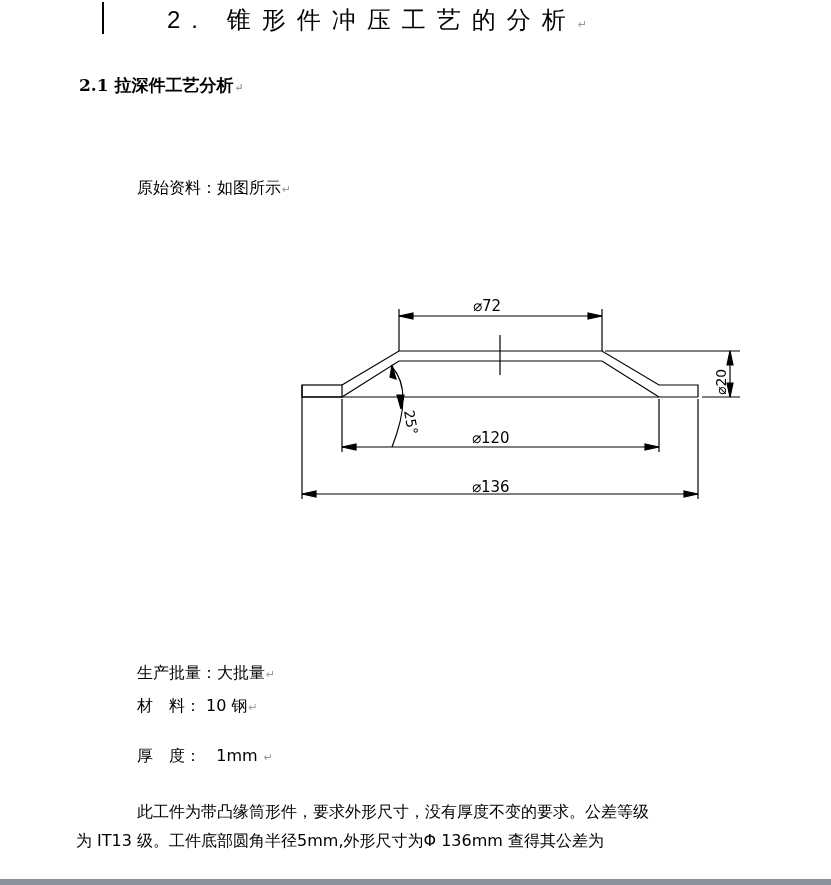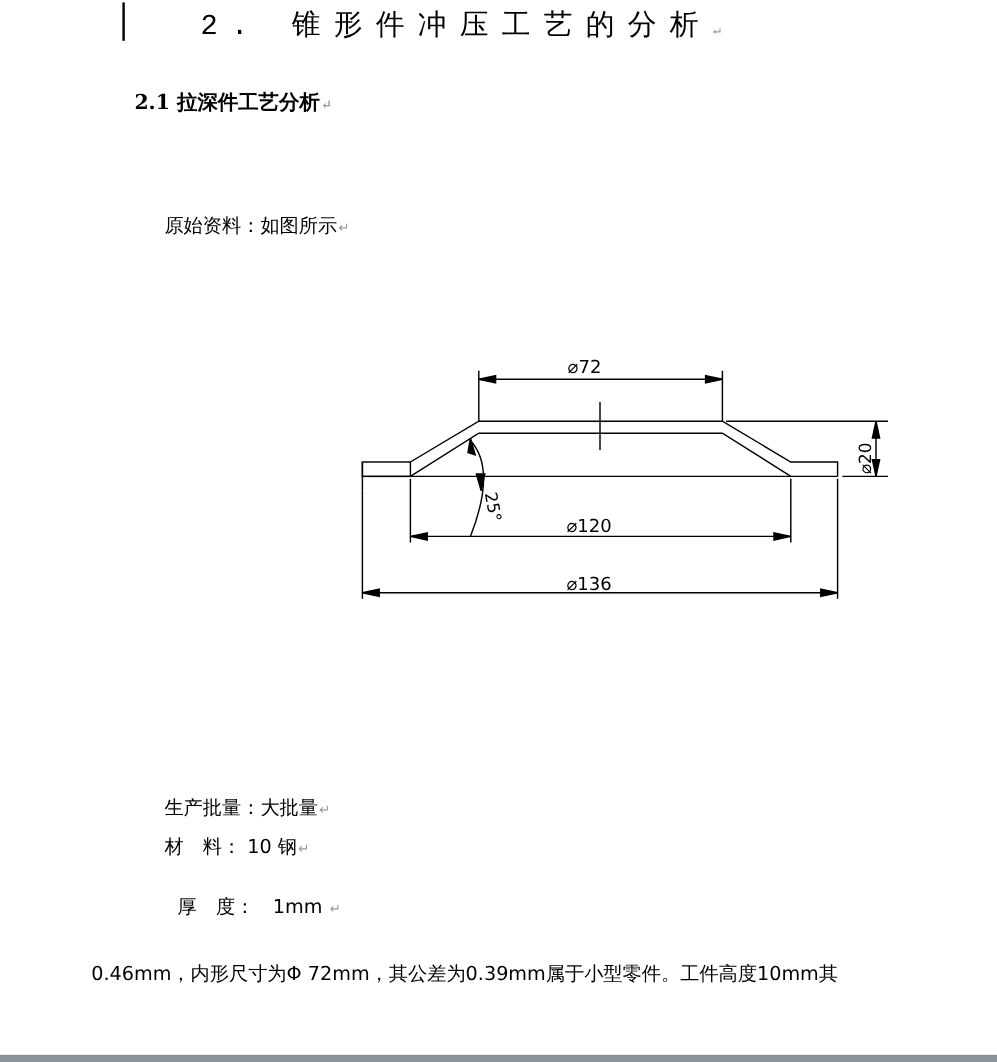--- a/index.html
+++ b/index.html
@@ -1,23 +1,23 @@
 <!DOCTYPE html>
 <html><head>
 <meta charset="utf-8">
 <style>
   html, body { margin:0; padding:0; background:#ffffff; }
   body { width:831px; height:885px; position:relative; overflow:hidden;
          font-family: "DejaVu Serif", "Liberation Serif", serif; color:#000; }
   .cursor-bar { position:absolute; left:102px; top:2px; width:2px; height:32px; background:#000; }
   .title { position:absolute; left:167px; top:4px; font-size:24px; letter-spacing:11px;
-           font-family: Liberation Mono, monospace; white-space:nowrap; }
+           font-family: Liberation Sans, sans-serif; white-space:nowrap; }
   .para-mark { color:#9a9a9a; font-size:11px; letter-spacing:0; margin-left:1px; }
   .h2 { position:absolute; left:79px; top:74px; font-size:17px; font-weight:bold; white-space:nowrap;
-        font-family: "DejaVu Serif", "Liberation Serif", serif; margin-left: 33px; }
+        font-family: "DejaVu Serif", "Liberation Serif", serif; }
   .line { position:absolute; font-size:16px; white-space:nowrap;
           font-family: "DejaVu Sans", "Liberation Sans", sans-serif; }
   .drawing { position:absolute; left:290px; top:287px; width:480px; height:230px; }
   .drawing svg text { font-family: "DejaVu Sans", "Liberation Sans", sans-serif; }
   .body-para { position:absolute; left:76px; top:797px; width:730px; font-size:16px; line-height:29px;
                font-family: "DejaVu Sans", "Liberation Sans", sans-serif; }
   .body-para .l { display:block; white-space:nowrap; }
   .bottom-bar { position:absolute; left:0; top:879px; width:831px; height:6px; background:#8c929a; }
 </style>
 </head>
@@ -88,21 +88,22 @@
 </div>
 
 <div class="line" style="left:137px; top:645px;margin-top:18px;">
   <span>生产批量：</span><span>大批量</span><span class="para-mark">↵</span>
 </div>
 
 <div class="line" style="left:137px; top:696px;">
   <span>材　料：</span>&nbsp;<span>10 钢</span><span class="para-mark">↵</span>
 </div>
 
-<div class="line" style="left:148px; top:746px;">
+<div class="line" style="left:137px; top:746px;">
   <span>厚　度：</span>&nbsp;&nbsp;&nbsp;<span>1mm</span>&nbsp;<span class="para-mark">↵</span>
 </div>
 
 <div class="body-para">
-  <span class="l">0.46mm，内形尺寸为Φ   72mm，其公差为0.39mm属于小型零件。工件高度10mm其</span>
+  <span class="l" style="padding-left:61px;">此工件为带凸缘筒形件，要求外形尺寸，没有厚度不变的要求。公差等级</span>
+  <span class="l">为  IT13 级。工件底部圆角半径5mm,外形尺寸为Φ    136mm 查得其公差为</span>
 </div>
 
 <div class="bottom-bar"></div>
 
 </body></html>

